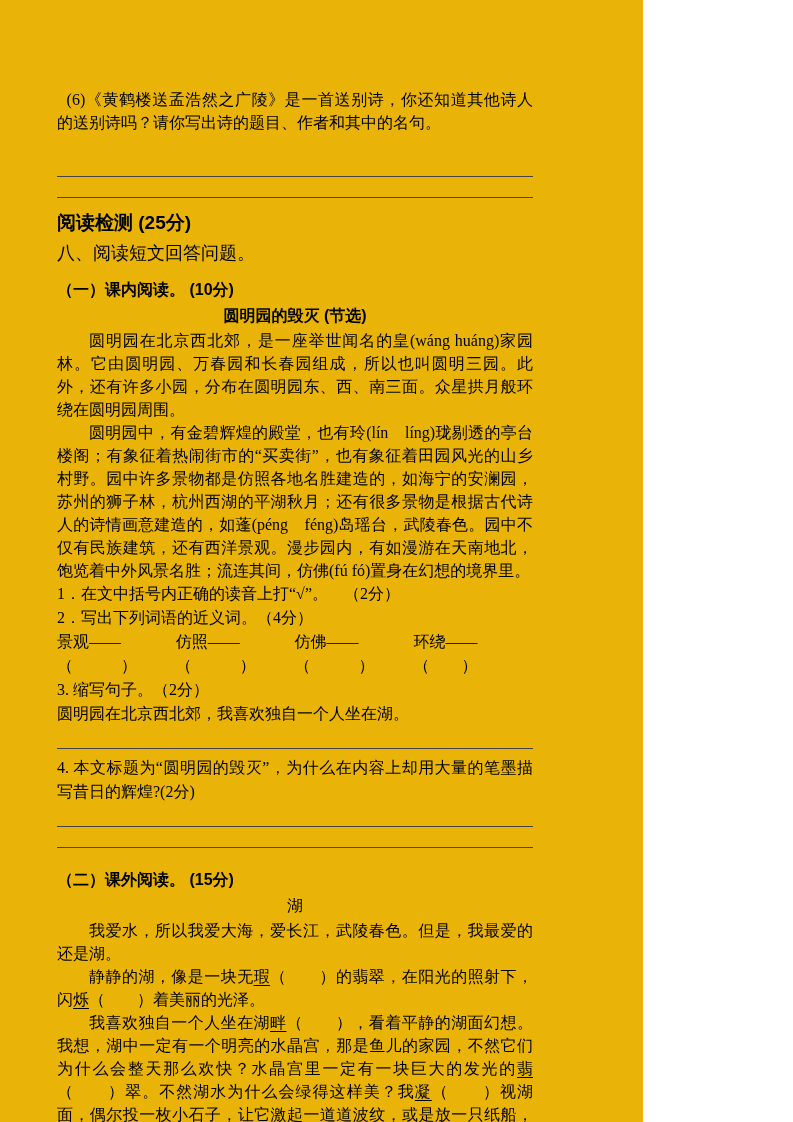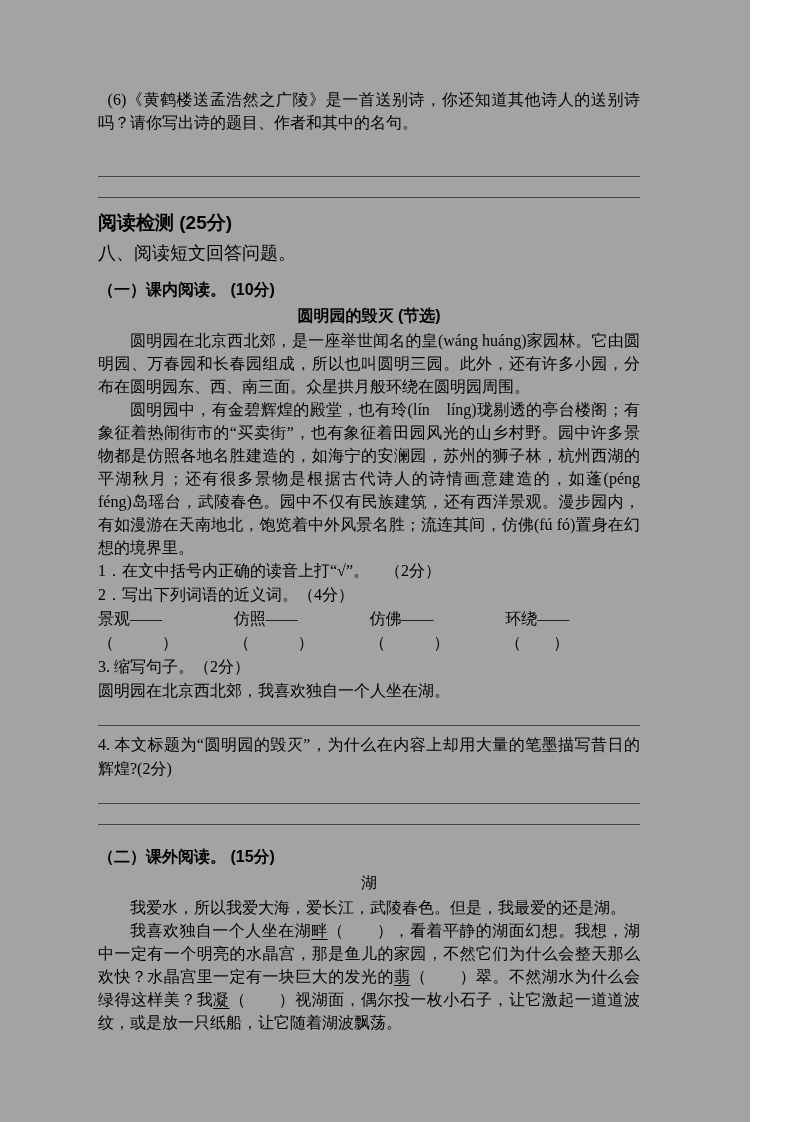--- a/index.html
+++ b/index.html
@@ -3,24 +3,24 @@
 <meta charset="utf-8">
 <style>
   * { box-sizing: border-box; }
   html, body { margin: 0; padding: 0; background: #ffffff; }
   body {
     width: 793px; height: 1122px;
     color: #000;
     font-family: "Liberation Serif", "DejaVu Serif", serif;
   }
   .page {
-    width: 750px; height: 1122px;
-    padding: 88px 110px 40px 98px;
+    width: 643px; height: 1122px;
+    padding: 88px 110px 40px 57px;
     overflow: hidden;
-    background: #a3a3a3;
+    background: #eab308;
   }
   .q6 {
     margin: 0;
     font-size: 16px; line-height: 23px;
     text-align: justify;
     text-indent: 0.6em;
   }
   .answer-block { margin-top: 22px; }
   .answer-block.tight { margin-top: 2px; }
   .answer-line {
@@ -127,15 +127,16 @@
     <div class="answer-line"></div>
   </div>
 
   <div class="gap-md"></div>
 
   <h4 class="sub-heading">（二）课外阅读。 (15分)</h4>
 
   <div class="passage-title plain">湖</div>
 
   <p class="para">我爱水，所以我爱大海，爱长江，武陵春色。但是，我最爱的还是湖。</p>
+  <p class="para"><span>静静的湖，像是一块无</span><span class="u">瑕</span><span>（　　）的翡翠，在阳光的照射下，闪</span><span class="u">烁</span><span>（　　）着美丽的光泽。</span></p>
   <p class="para"><span>我喜欢独自一个人坐在湖</span><span class="u">畔</span><span>（　　），看着平静的湖面幻想。我想，湖中一定有一个明亮的水晶宫，那是鱼儿的家园，不然它们为什么会整天那么欢快？水晶宫里一定有一块巨大的发光的</span><span class="u">翡</span><span>（　　）翠。不然湖水为什么会绿得这样美？我</span><span class="u">凝</span><span>（　　）视湖面，偶尔投一枚小石子，让它激起一道道波纹，或是放一只纸船，让它随着湖波飘荡。</span></p>
 
 </div>
 
 </body></html>

